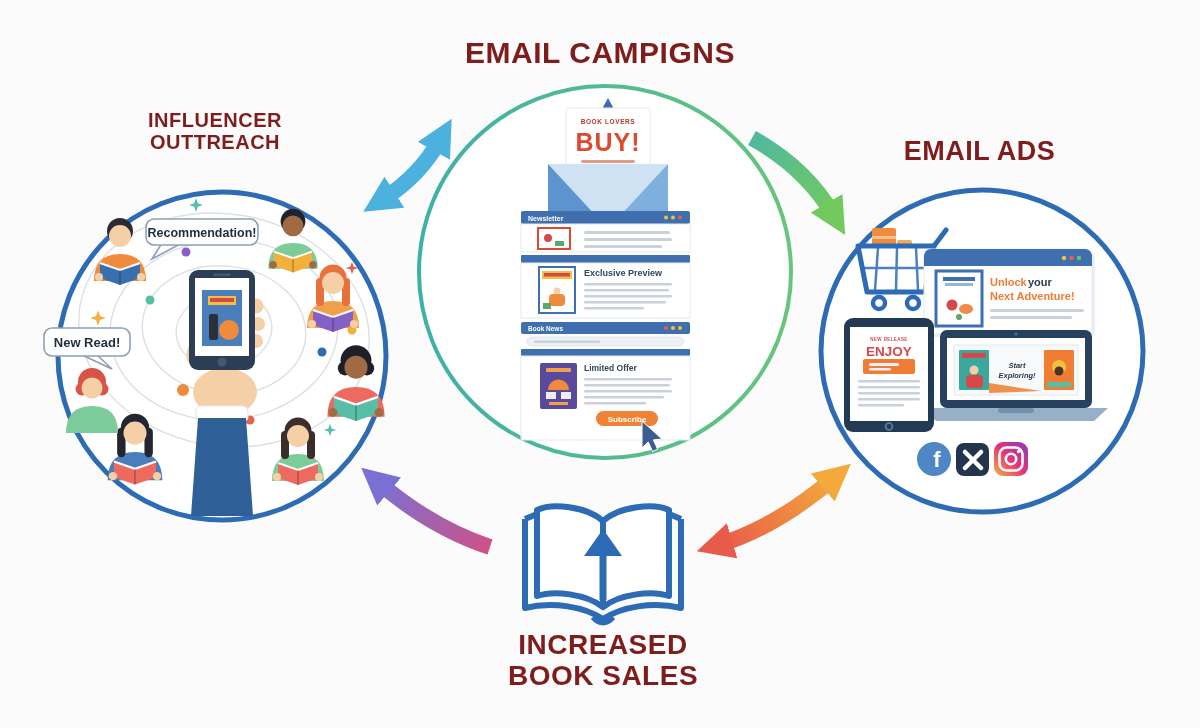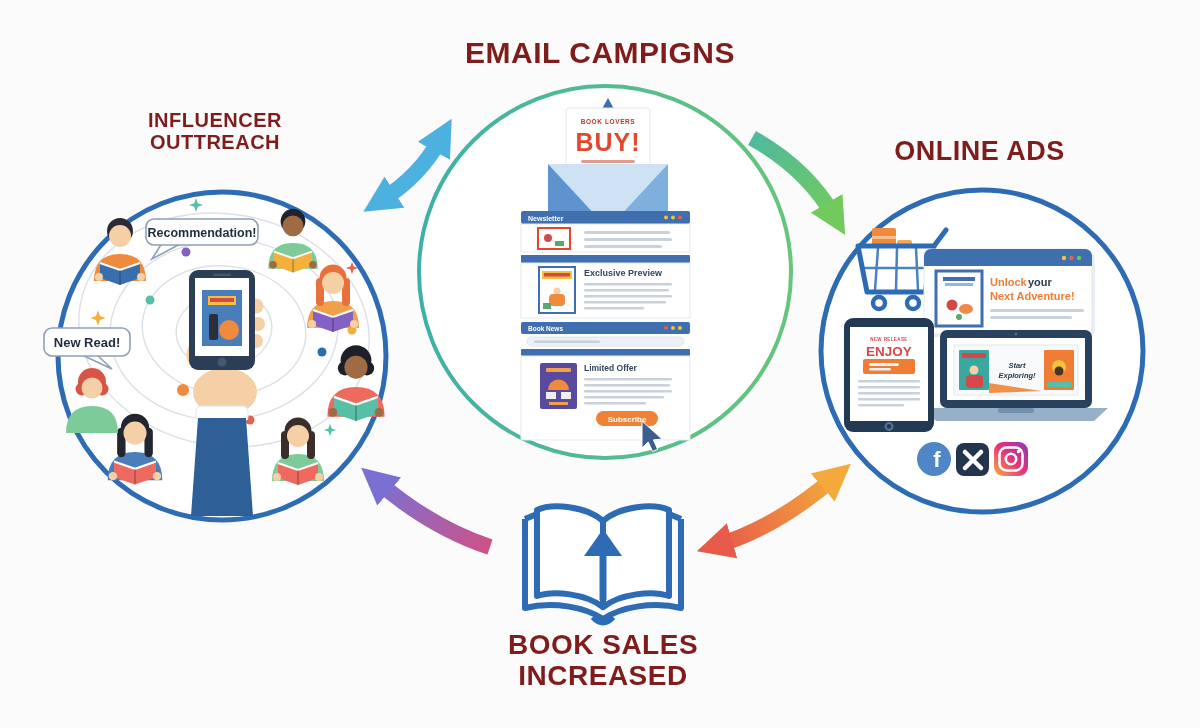--- a/index.html
+++ b/index.html
@@ -413,18 +413,18 @@
   <path d="M752 138 Q806 168 834 216" fill="none" stroke="url(#gGreenArrow)" stroke-width="16" marker-end="url(#mGreen)"></path>
   <path d="M490 547 Q432 528 378 482" fill="none" stroke="url(#gPurpleArrow)" stroke-width="16" marker-end="url(#mPurple)"></path>
   <path d="M718 545 Q775 528 834 478" fill="none" stroke="url(#gOrangeArrow)" stroke-width="16" marker-start="url(#mOrangeS)" marker-end="url(#mOrangeE)"></path>
 </svg>
 
   <div class="title t-email">EMAIL CAMPIGNS</div>
   <div class="title t-influencer">
     <div>INFLUENCER</div>
     <div>OUTTREACH</div>
   </div>
-  <div class="title t-online">ONLINE ADS</div>
+  <div class="title t-online">EMAIL ADS</div>
   <div class="title t-sales">
+    <div>INCREASED</div>
     <div>BOOK SALES</div>
-    <div>INCREASED</div>
   </div>
 </div>
 
 </body></html>

